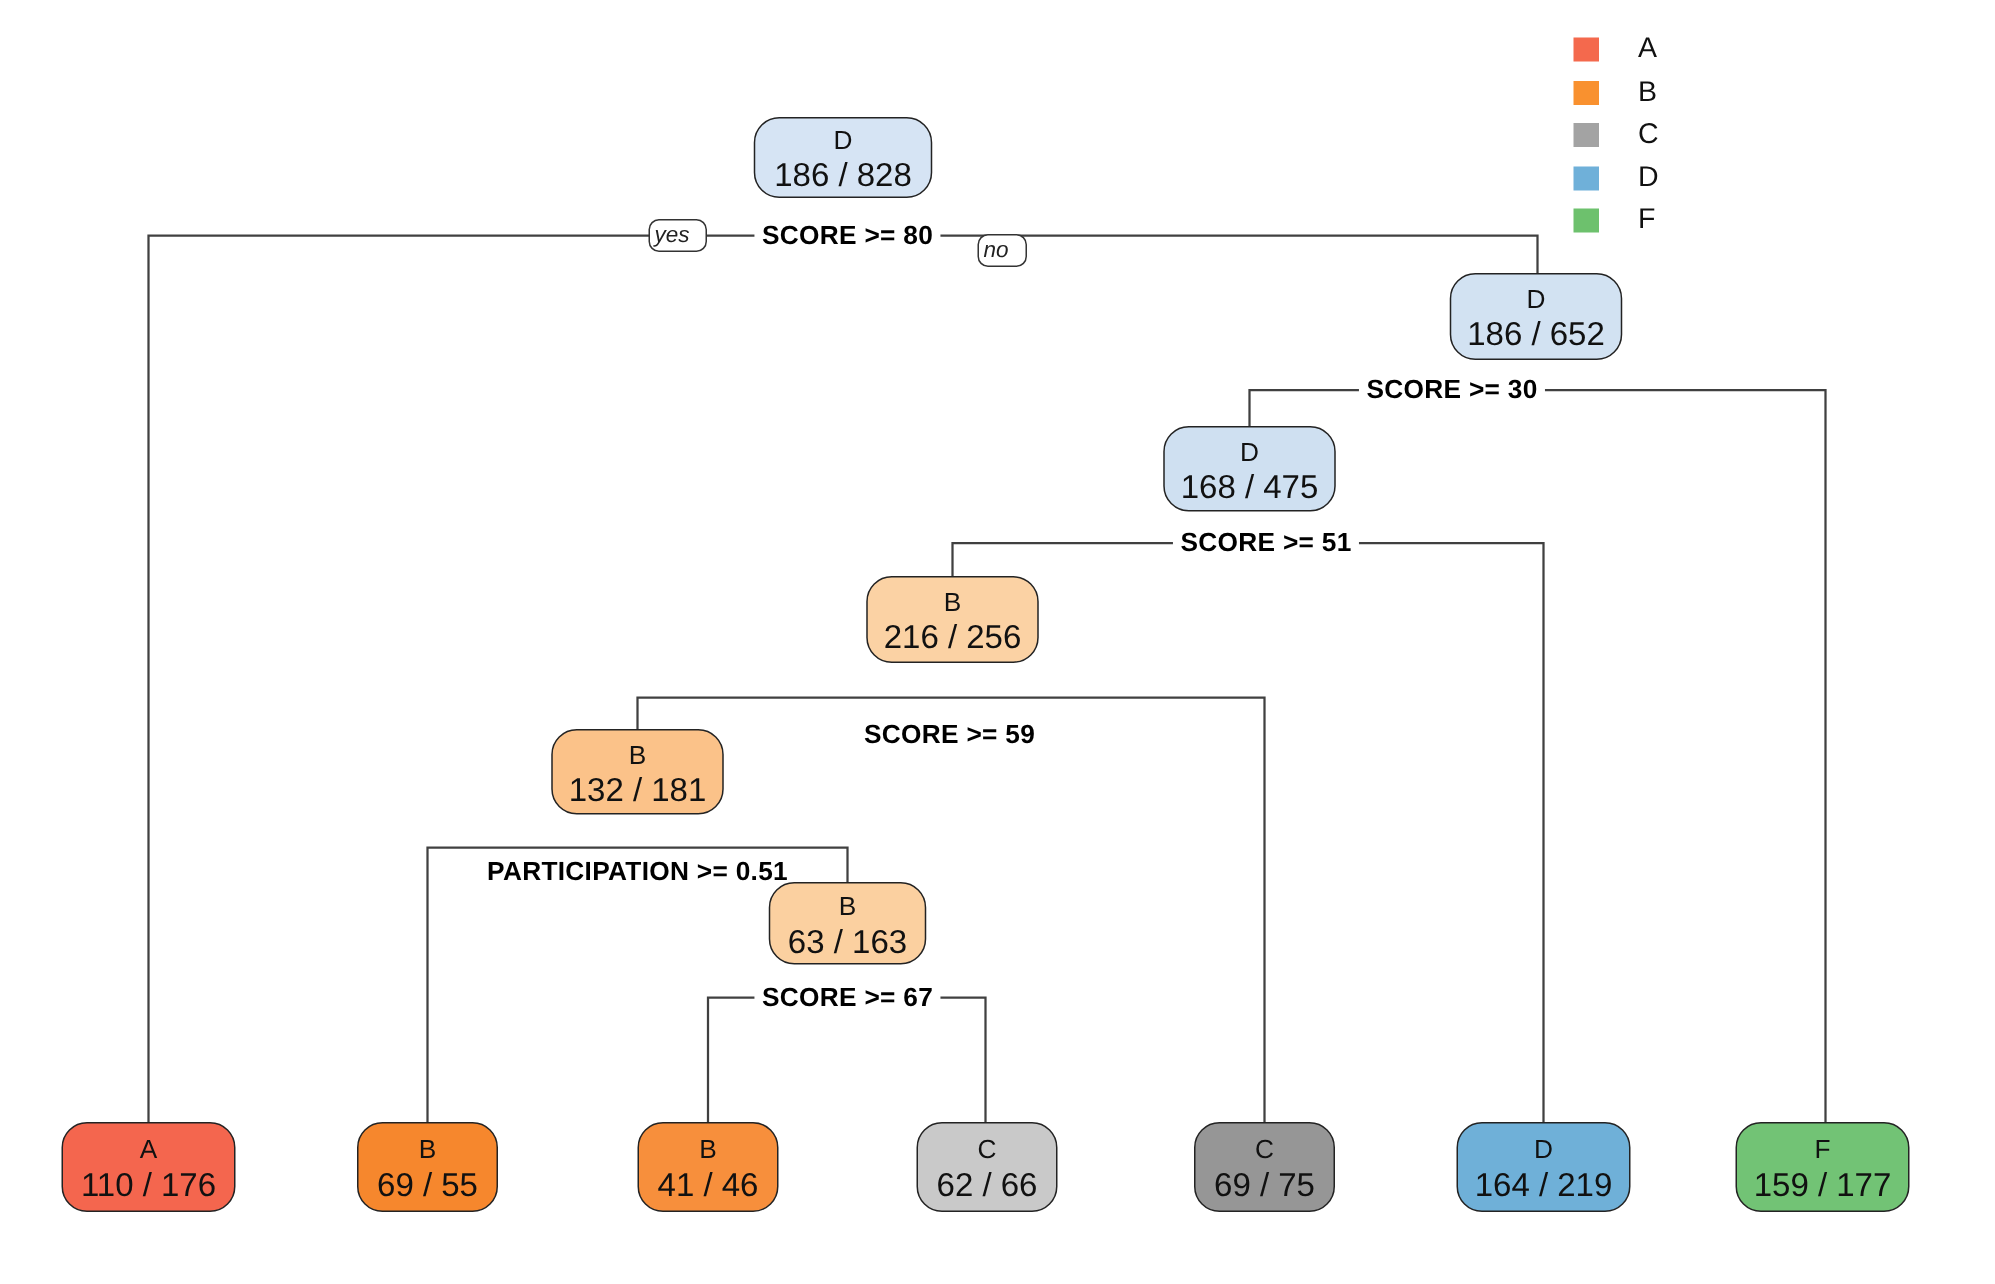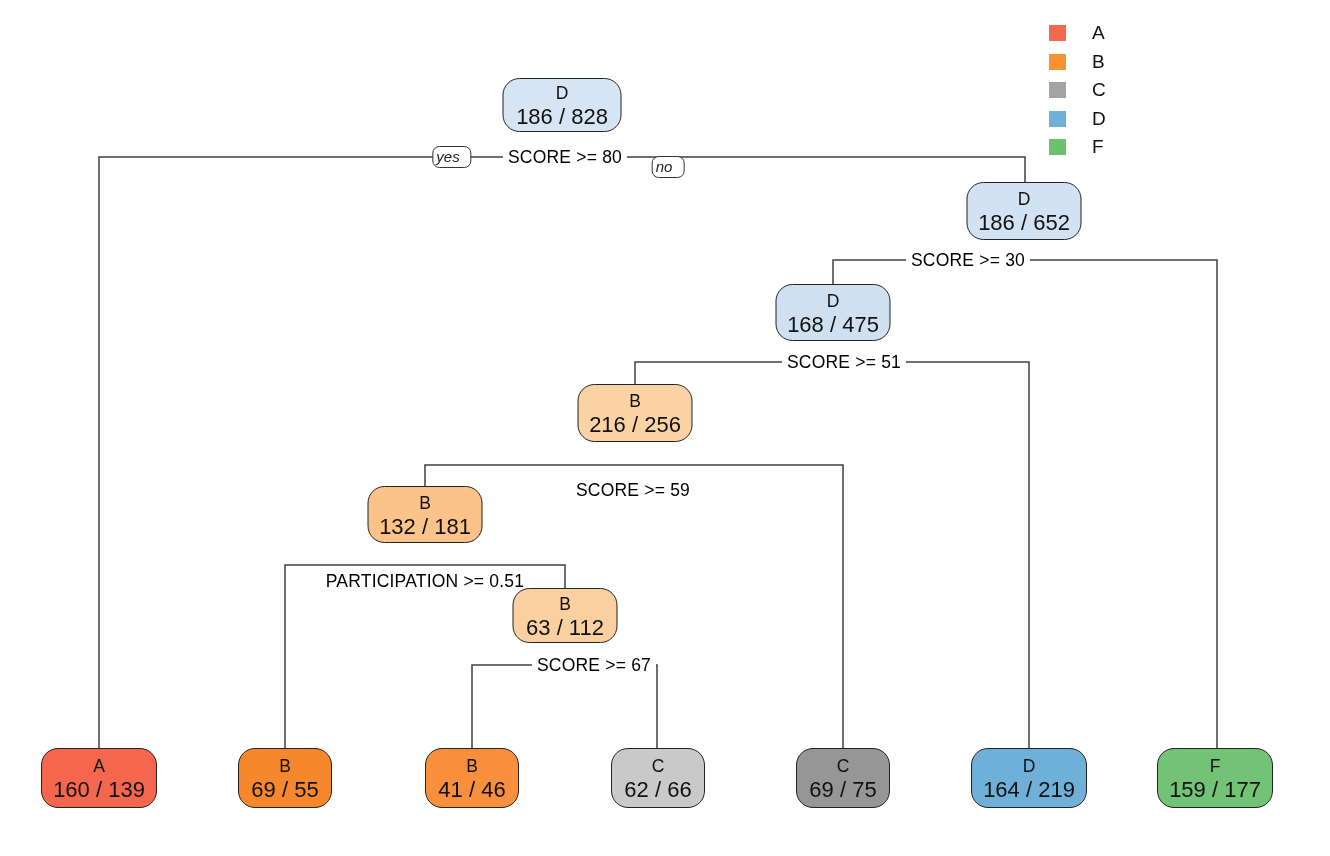--- a/index.html
+++ b/index.html
@@ -15,21 +15,21 @@
     display:flex;flex-direction:column;justify-content:center;align-items:center;
     font-size:17px;color:#111;line-height:23px;
     white-space:nowrap;
   }
   .node .ncls{font-size:17.5px;}
   .node .ncnt{font-size:22px;}
 
   .split{
     position:absolute;
     transform:translate(-50%,-50%);
-    font-weight:normal;font-size:17.5px;color:#000;
+    font-weight:bold;font-size:17.5px;color:#000;
     background:#ffffff;
     padding:0 5px;
     white-space:nowrap;
     letter-spacing:.2px;
   }
   .branch-box{
     position:absolute;
     transform:translate(-50%,-50%);
     box-sizing:border-box;
     border:1.3px solid #333;
@@ -74,21 +74,21 @@
   </svg>
 
   <div class="split" style="left:565px;top:157px">SCORE &gt;= 80</div>
   <div class="branch-box" style="left:452px;top:157px">yes</div>
   <div class="branch-box" style="left:668px;top:167px">no</div>
 
   <div class="split" style="left:968px;top:260px">SCORE &gt;= 30</div>
   <div class="split" style="left:844px;top:362px">SCORE &gt;= 51</div>
   <div class="split" style="left:633px;top:490px">SCORE &gt;= 59</div>
   <div class="split" style="left:425px;top:581px">PARTICIPATION &gt;= 0.51</div>
-  <div class="split" style="left:594px;top:665px">SCORE &gt;= 67</div>
+  <div class="split" style="left:565px;top:665px">SCORE &gt;= 67</div>
 
   <div class="node" style="left: 562px; top: 78px; width: 119px; height: 54px; background-color: rgb(214, 228, 244);">
     <div class="ncls">D</div>
     <div class="ncnt">186 / 828</div>
   </div>
   <div class="node" style="left: 1024px; top: 182px; width: 115px; height: 58px; background-color: rgb(210, 226, 242);">
     <div class="ncls">D</div>
     <div class="ncnt">186 / 652</div>
   </div>
   <div class="node" style="left: 833px; top: 284px; width: 115px; height: 57px; background-color: rgb(207, 224, 241);">
@@ -98,26 +98,26 @@
   <div class="node" style="left: 635px; top: 384px; width: 115px; height: 58px; background-color: rgb(251, 210, 164);">
     <div class="ncls">B</div>
     <div class="ncnt">216 / 256</div>
   </div>
   <div class="node" style="left: 425px; top: 486px; width: 115px; height: 57px; background-color: rgb(251, 194, 137);">
     <div class="ncls">B</div>
     <div class="ncnt">132 / 181</div>
   </div>
   <div class="node" style="left: 565px; top: 588px; width: 105px; height: 55px; background-color: rgb(251, 208, 160);">
     <div class="ncls">B</div>
-    <div class="ncnt">63 / 112</div>
+    <div class="ncnt">63 / 163</div>
   </div>
 
   <div class="node" style="left: 99px; top: 748px; width: 116px; height: 60px; background-color: rgb(244, 102, 78);">
     <div class="ncls">A</div>
-    <div class="ncnt">160 / 139</div>
+    <div class="ncnt">110 / 176</div>
   </div>
   <div class="node" style="left: 285px; top: 748px; width: 94px; height: 60px; background-color: rgb(246, 135, 45);">
     <div class="ncls">B</div>
     <div class="ncnt">69 / 55</div>
   </div>
   <div class="node" style="left: 472px; top: 748px; width: 94px; height: 60px; background-color: rgb(247, 143, 60);">
     <div class="ncls">B</div>
     <div class="ncnt">41 / 46</div>
   </div>
   <div class="node" style="left: 658px; top: 748px; width: 94px; height: 60px; background-color: rgb(201, 201, 201);">

